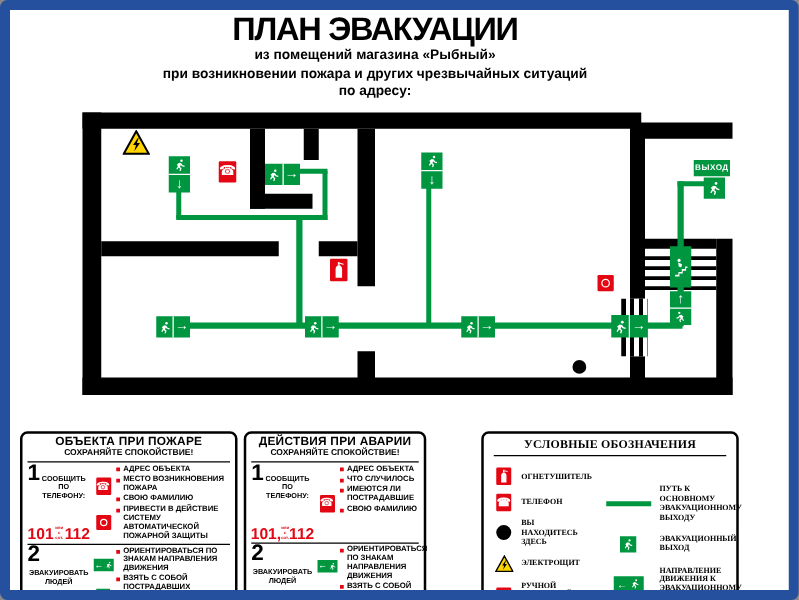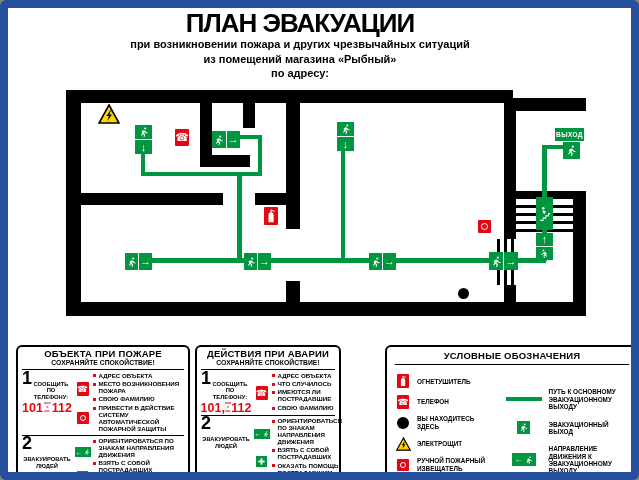--- a/index.html
+++ b/index.html
@@ -36,30 +36,30 @@
   .redbox{position:absolute;background:#e30613;color:#fff;display:flex;align-items:center;justify-content:center;border-radius:1px;}
   .ring{width:7px;height:7px;border:1.4px solid #fff;border-radius:50%;}
   .dotblack{position:absolute;width:11px;height:11px;border-radius:50%;background:#000;}
   .phone-glyph{font-size:11px;line-height:1;}
   svg.ic{display:block;fill:currentColor;}
 
   
   .panel{position:absolute;top:337px;height:135px;border:2px solid #000;border-radius:6px;padding:2px 4px;background:#fff;}
   .p-fire{left:8px;width:174px;}
   .p-acc{left:187px;width:146px;}
-  .p-leg{left:377px;width:254px;padding:4px 8px;}
+  .p-leg{left:377px;width:206px;padding:4px 8px;font-family:Liberation Serif, serif;}
   .ptitle{font-size:9.5px;font-weight:bold;text-align:center;letter-spacing:.2px;line-height:1.1;}
   .psub{font-size:6.8px;font-weight:bold;text-align:center;line-height:1.2;}
   .prule{border-top:1.8px solid #000;margin:1px 0;}
   .step{display:grid;grid-template-columns:50px 17px 1fr;column-gap:2px;padding:2px 0 1px;position:relative;}
   .step+.step{border-top:1.8px solid #000;}
   .num{position:absolute;left:0;top:-4px;font-size:18px;font-weight:bold;line-height:1;}
   .slabel{font-size:5.8px;font-weight:bold;text-align:center;line-height:1.15;}
   .sleft{position:relative;padding-top:8px;}
-  .phones{display:flex;align-items:center;justify-content:center;color:#e30613;font-weight:bold;margin-top:1px;}
+  .phones{display:flex;align-items:center;justify-content:center;color:#e30613;font-weight:bold;margin-top:20px;}
   .pnum{font-size:12.5px;line-height:1;}
   .pnote{font-size:3.4px;width:9px;line-height:1.1;text-align:center;}
   .icol{display:flex;flex-direction:column;align-items:center;justify-content:space-around;padding:2px 0;}
   .bul{display:flex;gap:2.5px;margin-bottom:1.5px;}
   .bul::before{content:"";flex:none;width:3px;height:3px;background:#e30613;margin-top:1.8px;}
   .bul span{font-size:6.2px;font-weight:bold;line-height:1.12;}
   .mini-sign{background:#009640;color:#fff;display:flex;align-items:center;justify-content:center;gap:1px;}
   .leg-grid{display:grid;grid-template-columns:1fr 1.25fr;column-gap:10px;margin-top:9px;}
   .lrow{display:flex;align-items:center;gap:6px;margin-bottom:6.5px;}
   .lrow .ibox{flex:none;display:flex;align-items:center;justify-content:center;}
@@ -91,22 +91,22 @@
   <symbol id="sym-cross" viewBox="0 0 20 20">
     <rect x="8" y="3" width="4" height="14"></rect>
       <rect x="3" y="8" width="14" height="4"></rect>
   </symbol>
 </svg>
 
 <div class="page">
 
   <div class="hdr-center">
     <div class="title">ПЛАН ЭВАКУАЦИИ</div>
+    <div class="sub">из помещений магазина «Рыбный»</div>
     <div class="sub">при возникновении пожара и других чрезвычайных ситуаций</div>
-    <div class="sub">из помещений магазина «Рыбный»</div>
     <div class="sub">по адресу:</div>
   </div>
 
   <div class="plan">
 
     <i class="w" style="left:58px;top:82px;width:447px;height:13px"></i>
     <i class="w" style="left:496px;top:90px;width:82px;height:13px"></i>
     <i class="w" style="left:58px;top:82px;width:15px;height:226px"></i>
     <i class="w" style="left:58px;top:294px;width:520px;height:14px"></i>
     <i class="w" style="left:278px;top:95px;width:14px;height:126px"></i>

